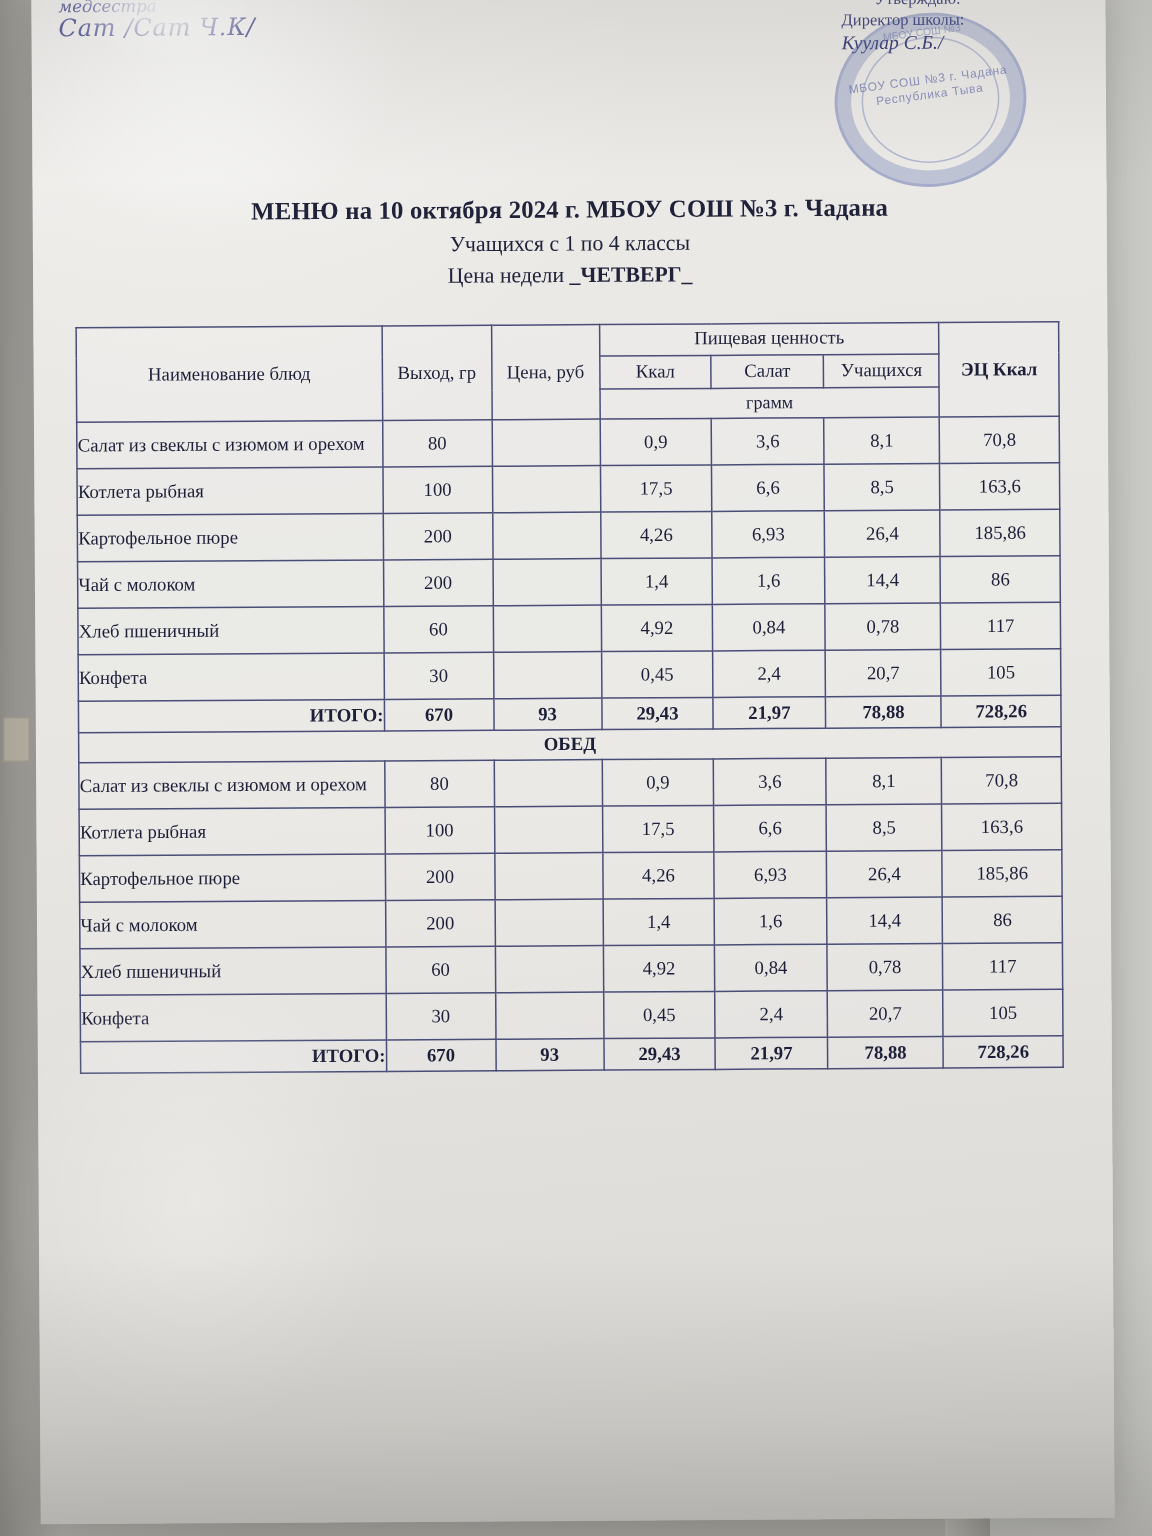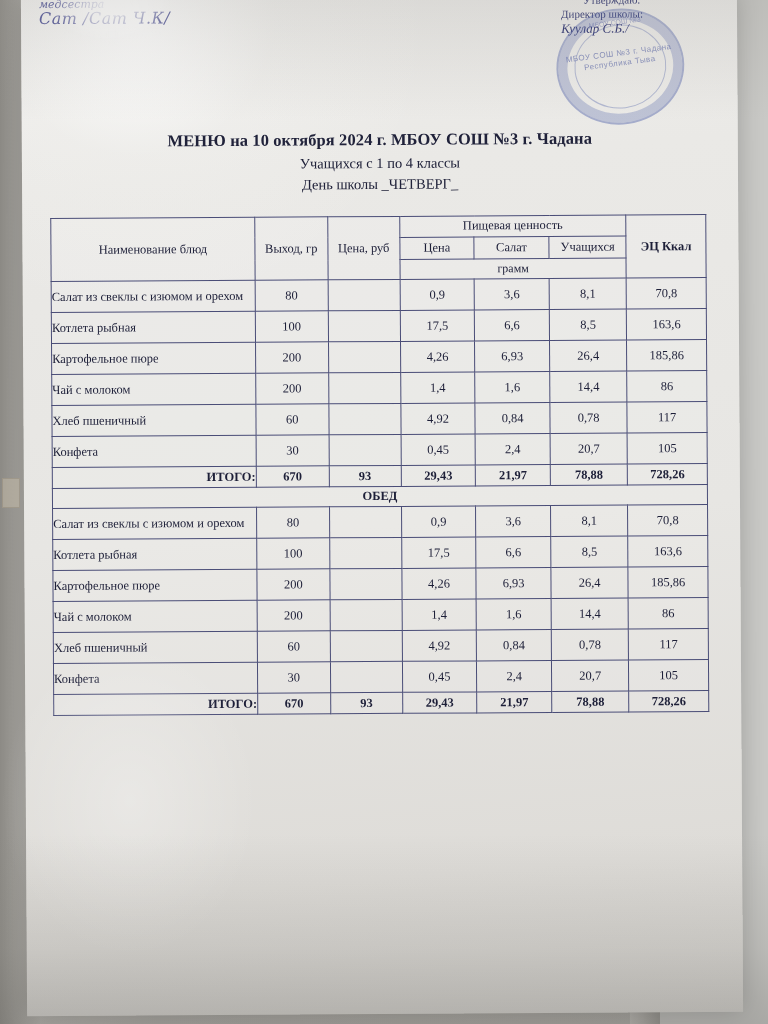--- a/index.html
+++ b/index.html
@@ -172,21 +172,21 @@
   .title-sub {
     margin-top: 5px;
     font-size: 14.5px;
     color: #20223a;
   }
   .title-sub2 {
     margin-top: 4px;
     font-size: 14.5px;
     color: #20223a;
   }
-  .title-sub2 b { font-weight: normal; }
+  .title-sub2 b { font-weight: bold; }
 
   table.menu {
     position: absolute;
     left: 28px;
     top: 222px;
     width: 656px;
     border-collapse: collapse;
     font-size: 12.5px;
     color: #1d1f38;
     background: rgba(255,255,255,0.12);
@@ -281,36 +281,36 @@
       <div class="stamp-arc">МБОУ СОШ №3</div>
       <div class="stamp-text">МБОУ СОШ №3
 г. Чадана
 Республика Тыва</div>
     </div>
 
     <div class="titleblock">
       <div class="title-main">МЕНЮ на 10 октября 2024 г. МБОУ СОШ №3 г. Чадана</div>
       <div class="title-sub">Учащихся с 1 по 4 классы</div>
       <div class="title-sub2">
-        <span>День школы</span>
+        <span>Цена недели</span>
         <b>_ЧЕТВЕРГ_</b>
       </div>
     </div>
 
     <table class="menu">
       <thead>
         <tr>
           <th class="h-name" rowspan="3">Наименование блюд</th>
           <th class="h-out" rowspan="3">Выход, гр</th>
           <th class="h-price" rowspan="3">Цена, руб</th>
           <th class="h-val" colspan="3">Пищевая ценность</th>
           <th class="h-kcal" rowspan="3">ЭЦ Ккал</th>
         </tr>
         <tr>
-          <th class="h-sub">Цена</th>
+          <th class="h-sub">Ккал</th>
           <th class="h-sub">Салат</th>
           <th class="h-sub">Учащихся</th>
         </tr>
         <tr>
           <th class="h-gram" colspan="3">грамм</th>
         </tr>
       </thead>
       <tbody>
 
         <tr>

